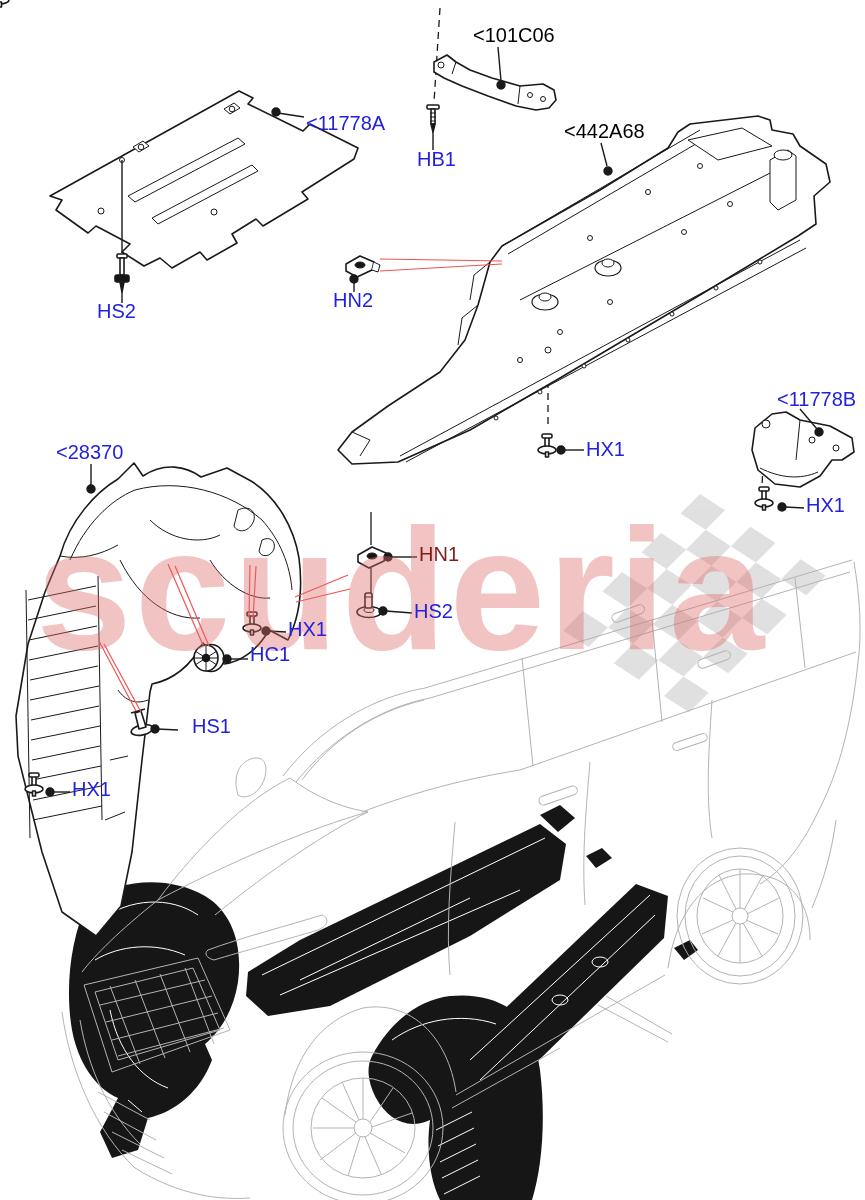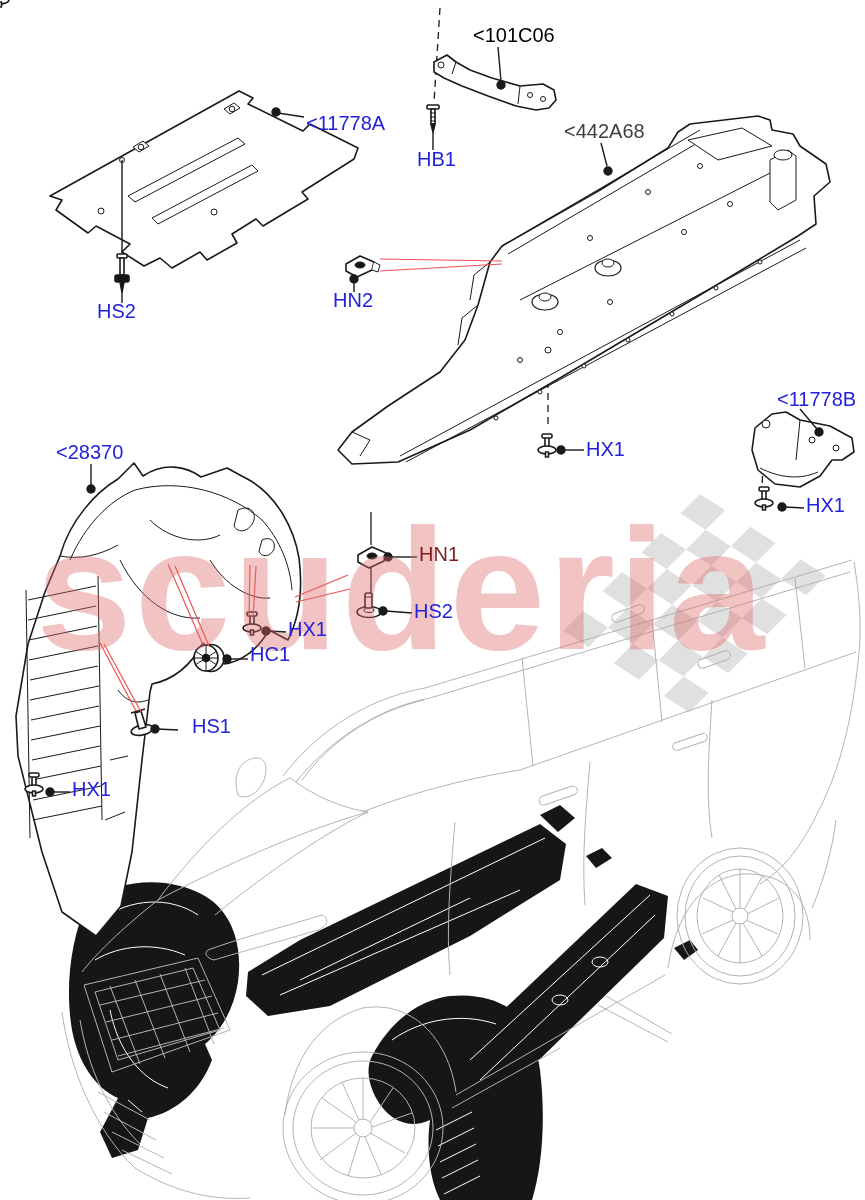--- a/index.html
+++ b/index.html
@@ -358,21 +358,21 @@
 </svg>
 
   <div id="watermark">
     <div class="wm-brand">scuderia</div>
   </div>
 
   <div id="labels">
       <div class="part-label" style="left: 473px; top: 25px; color: #000000;">&lt;101C06</div>
       <div class="part-label" style="left: 306px; top: 113px; color: rgb(34, 34, 221);">&lt;11778A</div>
       <div class="part-label" style="left: 417px; top: 149px; color: rgb(34, 34, 221);">HB1</div>
-      <div class="part-label" style="left: 564px; top: 121px; color: #404040;">&lt;442A68</div>
+      <div class="part-label" style="left: 564px; top: 121px; color: #000000;">&lt;442A68</div>
       <div class="part-label" style="left: 97px; top: 301px; color: rgb(34, 34, 221);">HS2</div>
       <div class="part-label" style="left: 333px; top: 290px; color: rgb(34, 34, 221);">HN2</div>
       <div class="part-label" style="left: 586px; top: 439px; color: rgb(34, 34, 221);">HX1</div>
       <div class="part-label" style="left: 777px; top: 389px; color: rgb(34, 34, 221);">&lt;11778B</div>
       <div class="part-label" style="left: 806px; top: 495px; color: rgb(34, 34, 221);">HX1</div>
       <div class="part-label" style="left: 56px; top: 442px; color: rgb(34, 34, 221);">&lt;28370</div>
       <div class="part-label" style="left: 419px; top: 544px; color: #7f1d1d;">HN1</div>
       <div class="part-label" style="left: 414px; top: 601px; color: rgb(34, 34, 221);">HS2</div>
       <div class="part-label" style="left: 288px; top: 619px; color: rgb(34, 34, 221);">HX1</div>
       <div class="part-label" style="left: 250px; top: 644px; color: rgb(34, 34, 221);">HC1</div>

